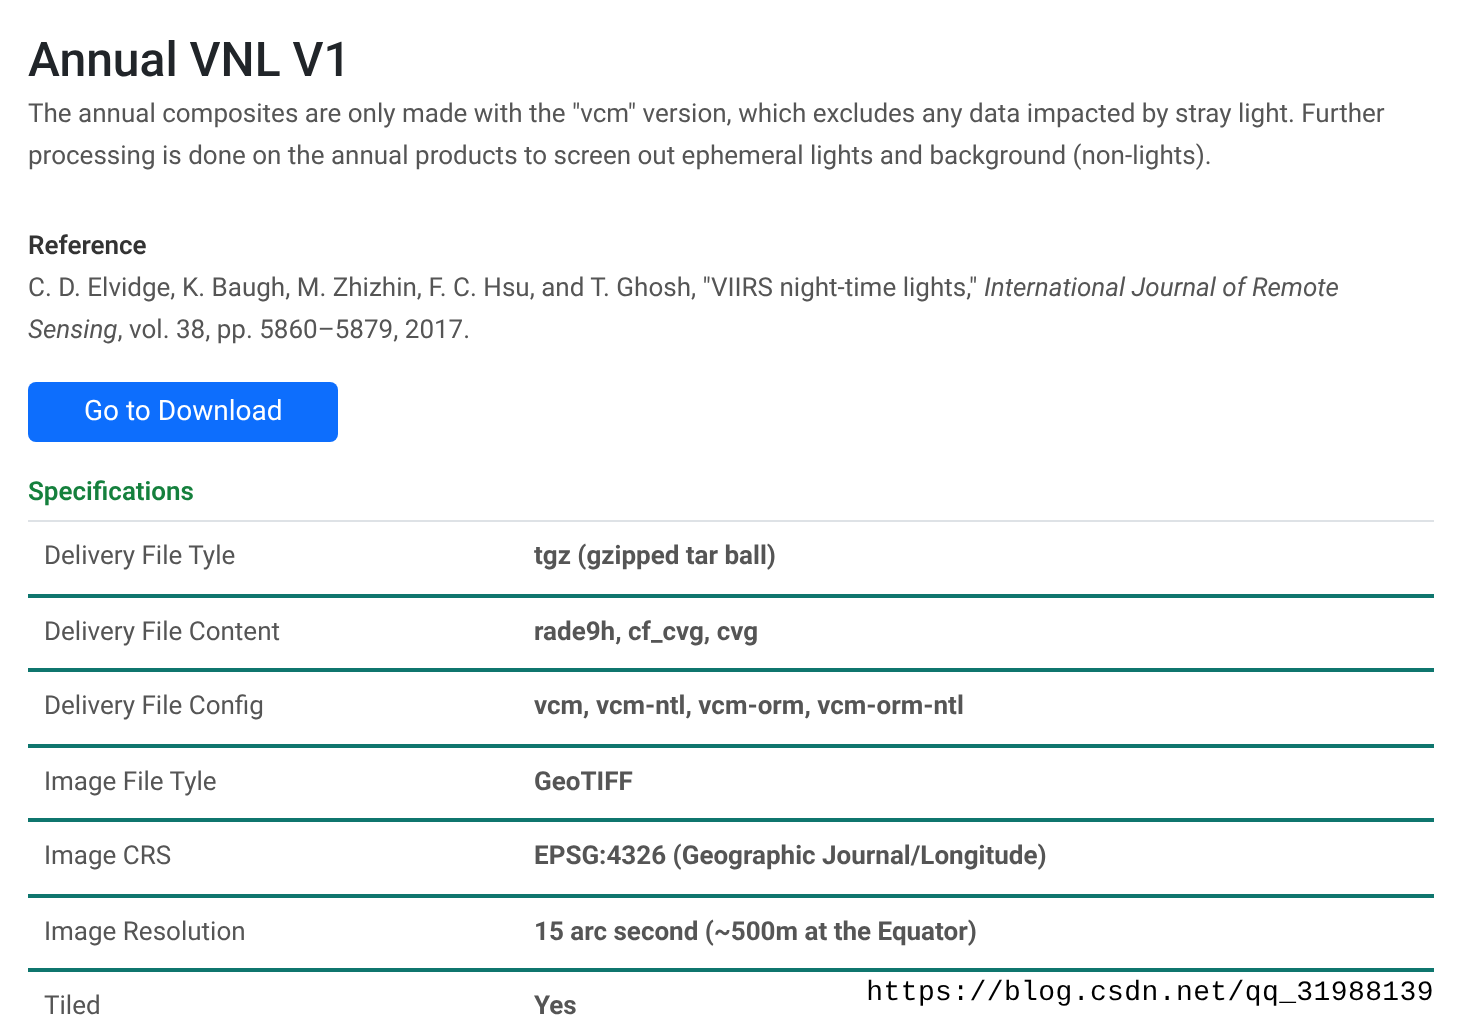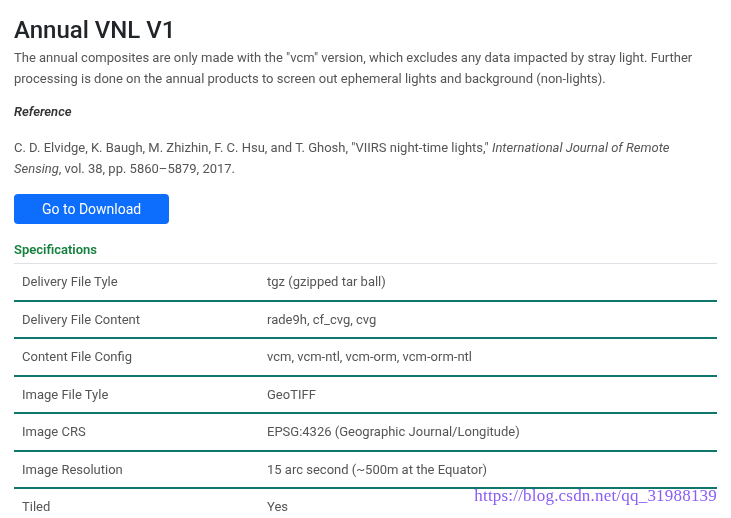--- a/index.html
+++ b/index.html
@@ -14,33 +14,32 @@
     }
     h1 {
       font-size: 24px;
       font-weight: 500;
       margin-bottom: 0;
       color: #212529;
     }
     .description {
       color: #555;
       font-size: 13px;
-      margin-bottom: 12px;
+      margin-bottom: 24px;
       line-height: 1.6;
     }
     .reference-block {
       margin-bottom: 14px;
     }
     .reference-label {
-      font-style: italic;
       font-weight: 600;
       color: #333;
       font-size: 13px;
       display: block;
-      margin-bottom: 17px;
+      margin-bottom: 2px;
     }
     .reference-text {
       color: #555;
       font-size: 13px;
       line-height: 1.6;
     }
     .reference-text .journal {
       font-style: italic;
     }
     .btn-download {
@@ -67,32 +66,33 @@
       font-size: 13px;
       border-top: 1px solid #dee2e6;
     }
     .specs-table tr {
       border-bottom: 2px solid #0f766e;
     }
     .specs-table td {
       padding: 8px 8px;
       color: #555;
       vertical-align: middle;
+      font-weight: bold;
     }
     .specs-table td:first-child {
       width: 245px;
       font-weight: 400;
     }
     .watermark {
       position: fixed;
       right: 14px;
       bottom: 10px;
-      color: #8b5cf6;
-      font-size: 17px;
-      font-family: Liberation Serif, serif;
+      color: #000000;
+      font-size: 14px;
+      font-family: Liberation Mono, monospace;
       pointer-events: none;
       letter-spacing: 0.2px;
     }
     sup { font-size: 0.75em; vertical-align: super; line-height: 0; }
   </style>
 </head>
 <body>
 
 
 
@@ -117,21 +117,21 @@
   <tbody id="specs-body">
       <tr>
         <td>Delivery File Tyle</td>
         <td>tgz (gzipped tar ball)</td>
       </tr>
       <tr>
         <td>Delivery File Content</td>
         <td>rade9h, cf_cvg, cvg</td>
       </tr>
       <tr>
-        <td>Content File Config</td>
+        <td>Delivery File Config</td>
         <td>vcm, vcm-ntl, vcm-orm, vcm-orm-ntl</td>
       </tr>
       <tr>
         <td>Image File Tyle</td>
         <td>GeoTIFF</td>
       </tr>
       <tr>
         <td>Image CRS</td>
         <td>EPSG:4326 (Geographic Journal/Longitude)</td>
       </tr>

